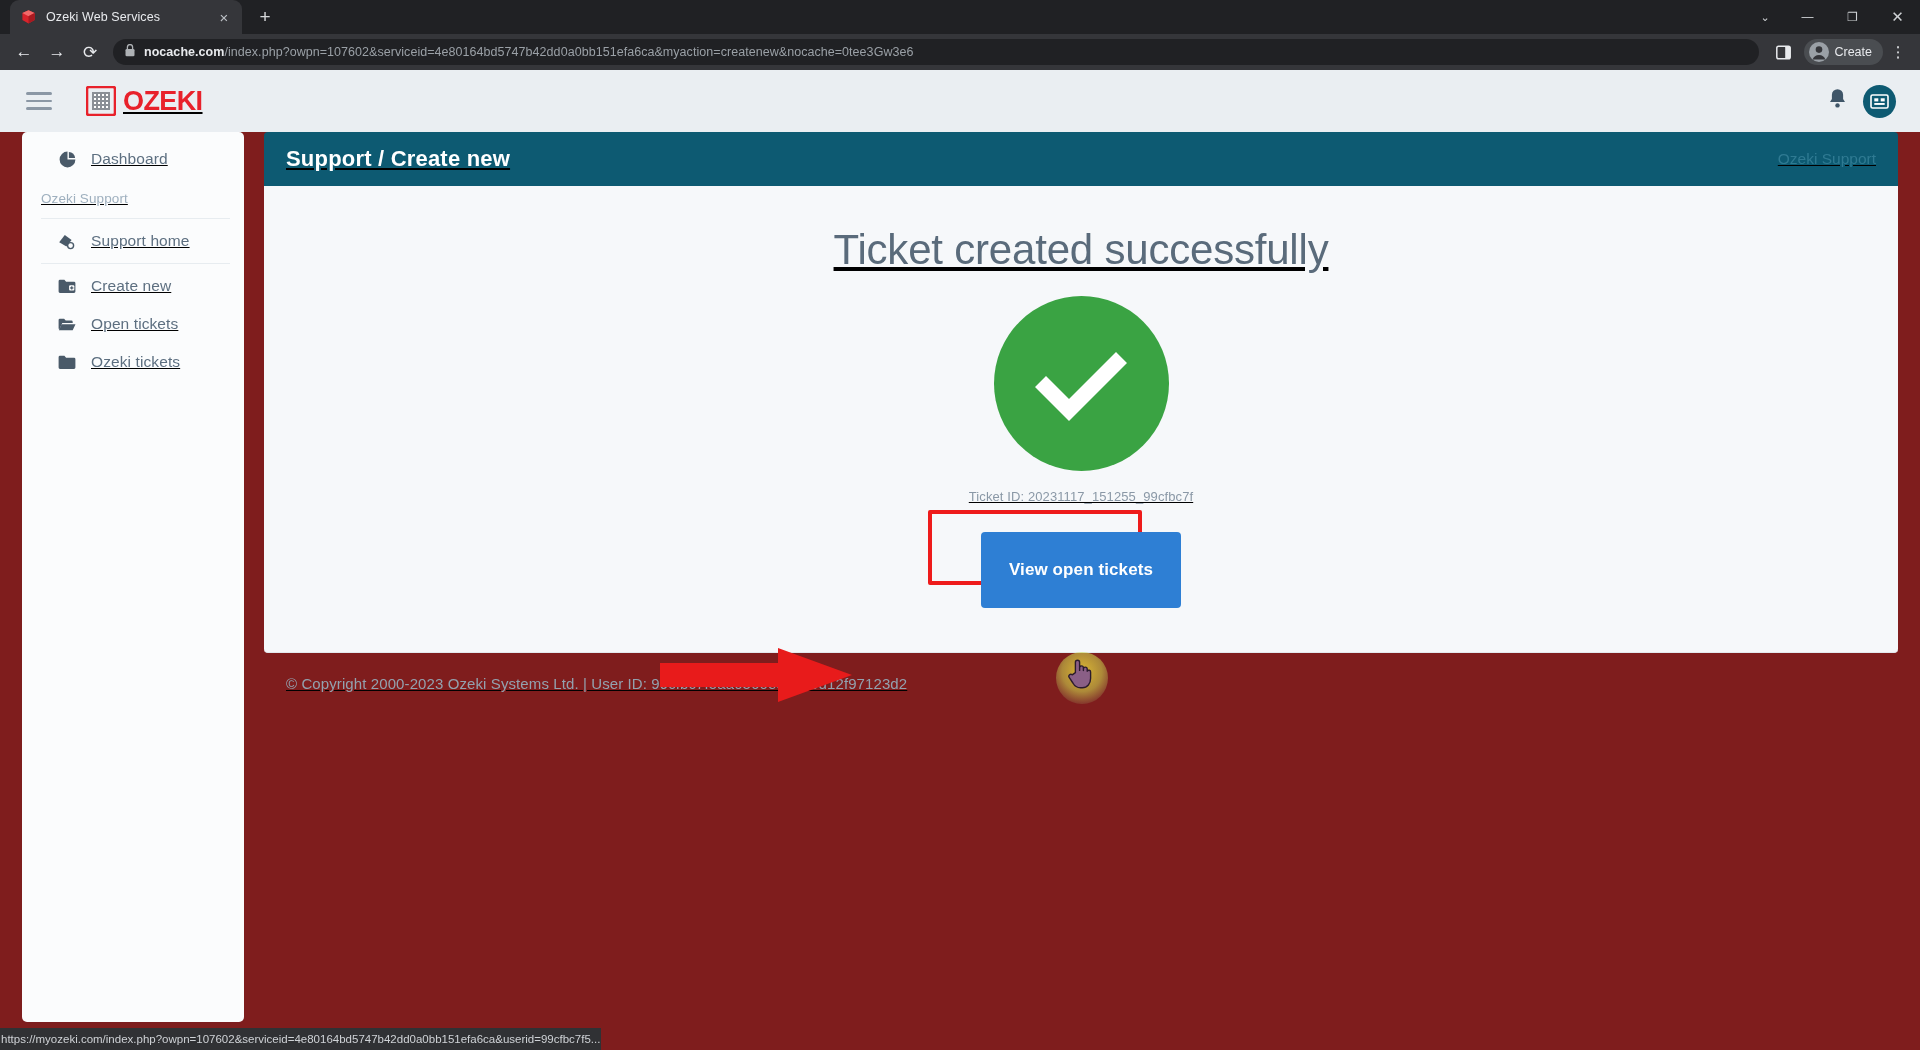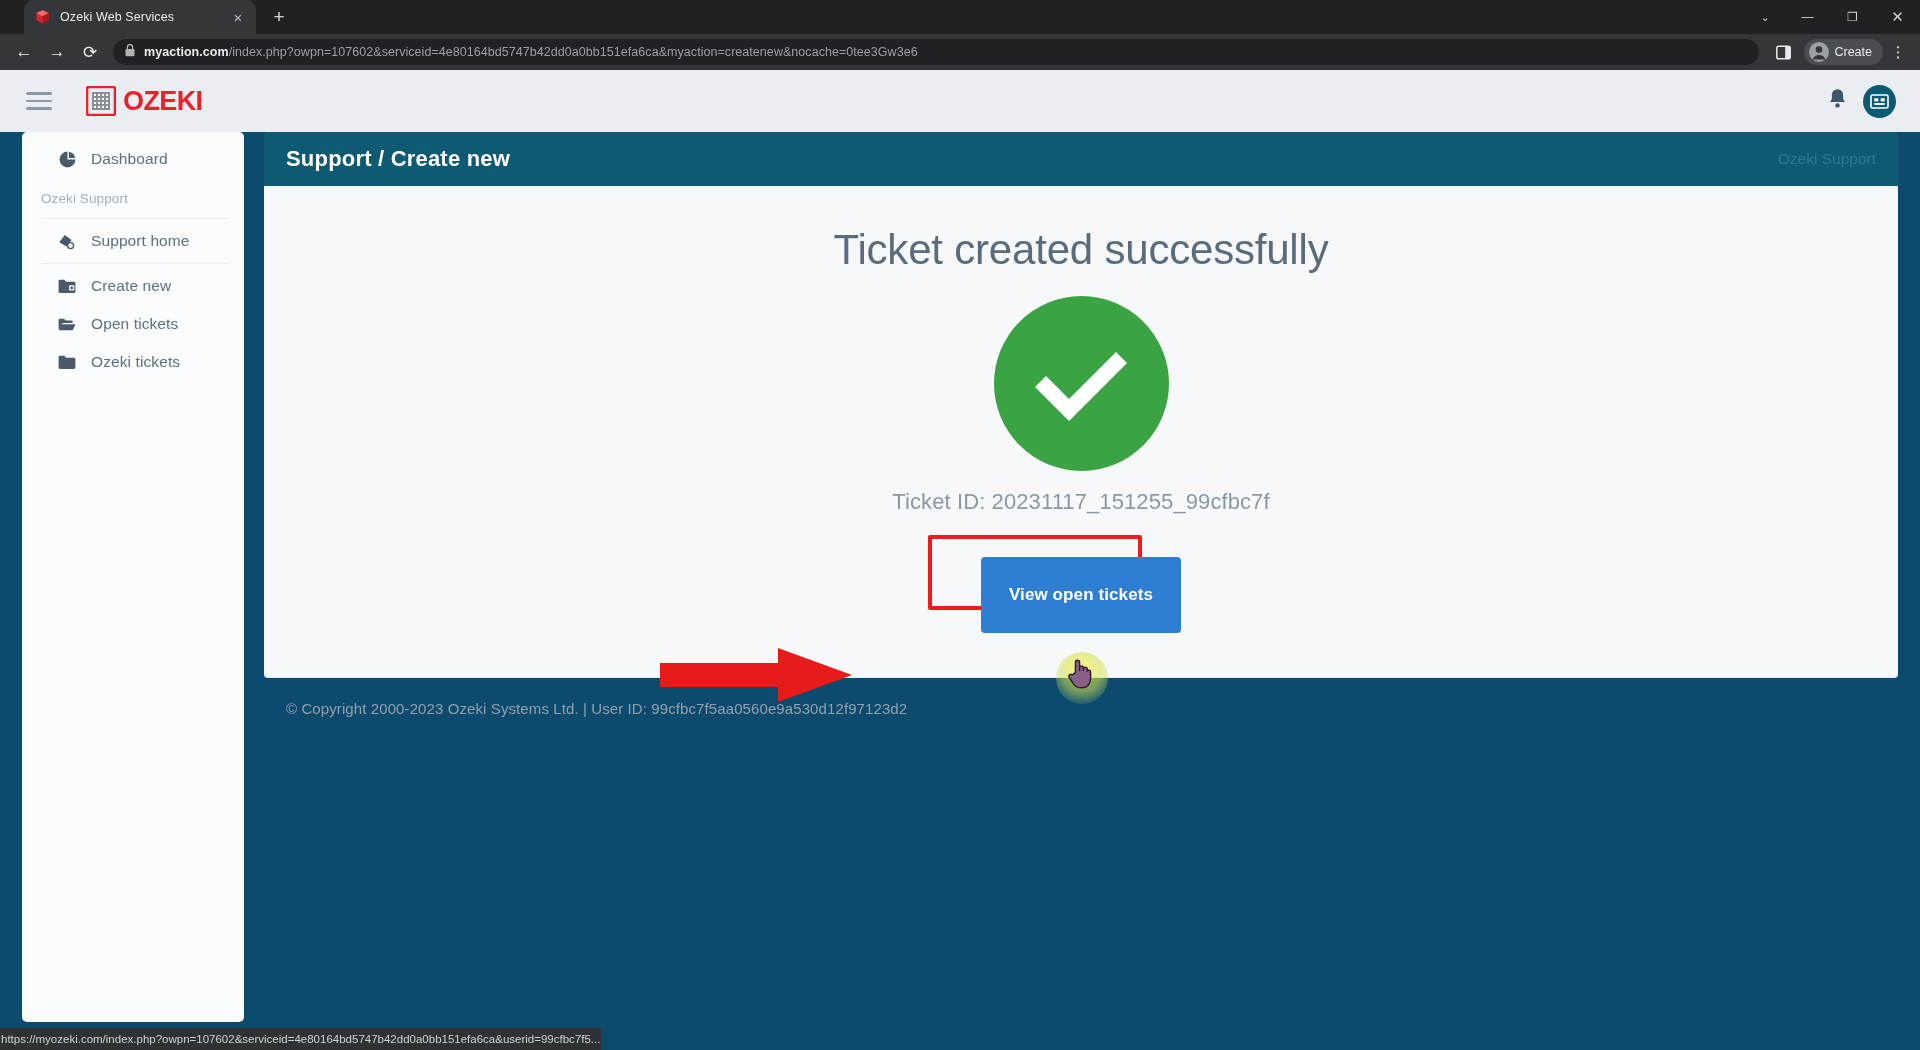--- a/index.html
+++ b/index.html
@@ -8,21 +8,21 @@
     overflow: hidden;
     font-family: "Liberation Sans", sans-serif;
     background: #ffffff;
   }
 
   
   .browser { width: 1920px; height: 1050px; display: flex; flex-direction: column; position: relative; }
 
   .tabstrip {
     height: 34px; background: #202124; display: flex; align-items: flex-end;
-    padding-left: 24px; position: relative;
+    padding-left: 10px; position: relative;
   }
   .tab {
     width: 232px; height: 34px; background: #35363a; border-radius: 9px 9px 0 0;
     display: flex; align-items: center; padding: 0 10px; gap: 9px;
   }
   .tab-favicon { width: 17px; height: 17px; position: relative; flex: 0 0 auto; }
   .tab-favicon svg { display: block; }
   .tab-title {
     color: #e8eaed; font-size: 12.5px; flex: 1 1 auto; white-space: nowrap;
     overflow: hidden; text-overflow: ellipsis; letter-spacing: .1px;
@@ -62,21 +62,21 @@
   .toolbar-right { display: flex; align-items: center; gap: 2px; }
   .profile-chip {
     height: 26px; background: #4a4d51; border-radius: 13px; display: flex;
     align-items: center; gap: 5px; padding: 0 11px 0 5px; margin-left: 4px;
   }
   .profile-name { color: #e8eaed; font-size: 12.5px; }
   .kebab { width: 26px; height: 30px; display: flex; align-items: center; justify-content: center;
            color: #e8eaed; font-size: 15px; letter-spacing: 0; }
 
   
-  .viewport { flex: 1 1 auto; background: #0c4a6e; position: relative; overflow: hidden; }
+  .viewport { flex: 1 1 auto; background: #7f1d1d; position: relative; overflow: hidden; text-decoration: underline; }
 
   .appbar {
     height: 62px; background: #eaeef2; display: flex; align-items: center;
     padding: 0 24px 0 22px; position: relative;
   }
   .hamburger { width: 34px; height: 34px; display: flex; flex-direction: column;
     justify-content: center; gap: 5px; padding: 0 4px; }
   .hamburger span { display: block; height: 2.5px; background: #8b97a5; border-radius: 2px; }
   .brand { display: flex; align-items: center; gap: 7px; margin-left: 30px; }
   .brand-mark { width: 30px; height: 30px; flex: 0 0 auto; }
@@ -122,21 +122,21 @@
     border-bottom: 1px solid #e3e8ed;
   }
   .success-title {
     color: #5a6b7b; font-size: 42px; font-weight: normal; letter-spacing: -.2px;
     margin-bottom: 22px;
   }
   .check-circle {
     width: 175px; height: 175px; border-radius: 50%; background: #3aa343;
     margin: 0 auto 18px auto; display: flex; align-items: center; justify-content: center;
   }
-  .ticket-id { color: #8a98a6; font-size: 22px; margin-bottom: 42px; letter-spacing: .1px; }
+  .ticket-id { color: #8a98a6; font-size: 13px; margin-bottom: 28px; letter-spacing: .1px; }
 
   .btn-wrap { position: relative; display: inline-block; }
   .redbox {
     position: absolute; left: -53px; top: -22px; width: 214px; height: 75px;
     border: 4px solid #ee1b1b; border-radius: 2px; pointer-events: none;
   }
   .btn-primary {
     background: #2e7fd4; color: #ffffff; border: none; border-radius: 4px;
     padding: 28px 28px; font-size: 17px; font-weight: bold;
     font-family: "Liberation Sans", sans-serif; letter-spacing: .1px; position: relative;
@@ -192,21 +192,21 @@
     <div class="navbtn">←</div>
     <div class="navbtn">→</div>
     <div class="navbtn">⟳</div>
     <div class="omnibox">
       <span class="lock-icon">
         <svg width="10" height="13" viewBox="0 0 10 13">
           <rect x="0.5" y="5" width="9" height="7.2" rx="1.3" fill="#cfd2d6"></rect>
           <path d="M2.4 5 V3.2 A2.6 2.6 0 0 1 7.6 3.2 V5" fill="none" stroke="#cfd2d6" stroke-width="1.3"></path>
         </svg>
       </span>
-      <span class="url"><span class="host">myaction.com</span><span class="path">/index.php?owpn=107602&amp;serviceid=4e80164bd5747b42dd0a0bb151efa6ca&amp;myaction=createnew&amp;nocache=0tee3Gw3e6</span></span>
+      <span class="url"><span class="host">nocache.com</span><span class="path">/index.php?owpn=107602&amp;serviceid=4e80164bd5747b42dd0a0bb151efa6ca&amp;myaction=createnew&amp;nocache=0tee3Gw3e6</span></span>
     </div>
     <div class="toolbar-right">
       <div class="navbtn">
         <svg width="15" height="15" viewBox="0 0 15 15">
           <rect x="0.8" y="1.3" width="13.4" height="12.4" rx="1.8" fill="none" stroke="#e8eaed" stroke-width="1.5"></rect>
           <rect x="9.2" y="1.3" width="5" height="12.4" rx="1.2" fill="#e8eaed"></rect>
         </svg>
       </div>
       <div class="profile-chip">
         <svg width="20" height="20" viewBox="0 0 20 20">

